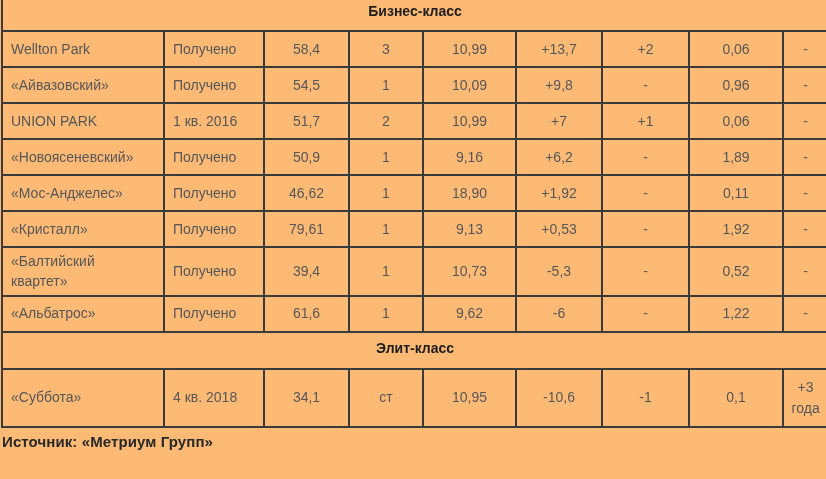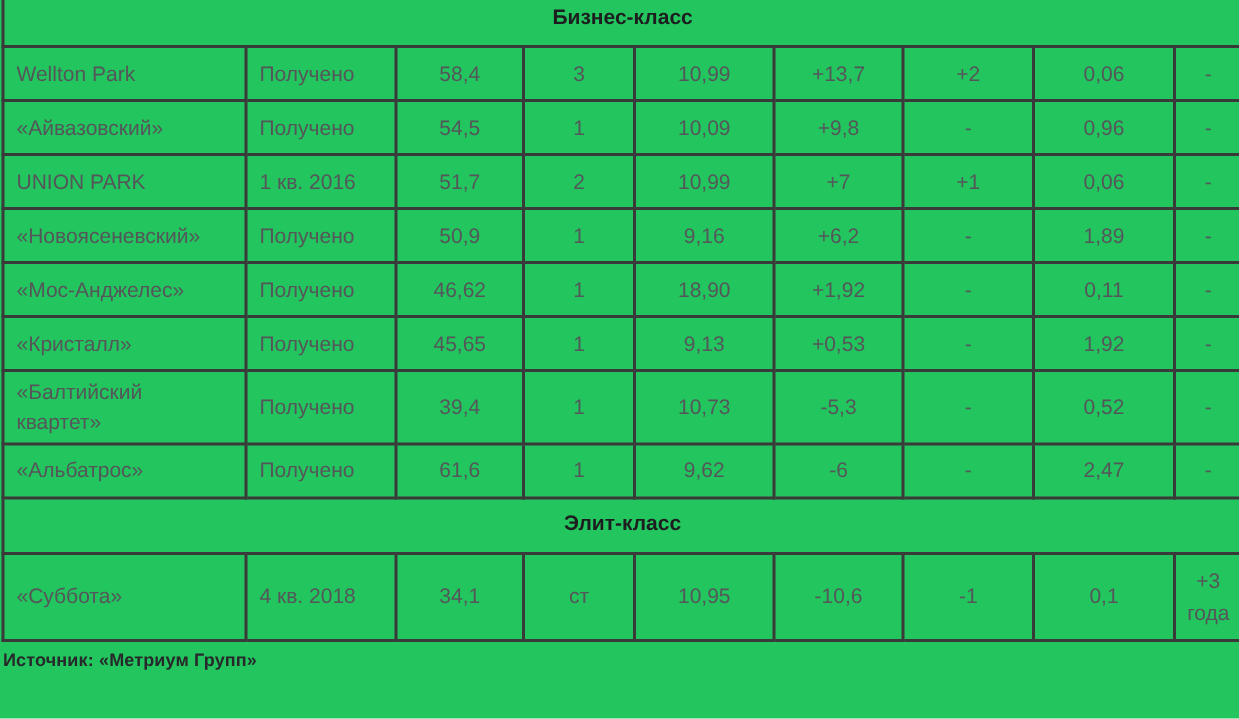--- a/index.html
+++ b/index.html
@@ -6,21 +6,21 @@
     margin: 0;
     padding: 0;
     background: #ffffff;
     font-family: "Liberation Sans", sans-serif;
   }
   .page {
     width: 826px;
     height: 479px;
     box-sizing: border-box;
     overflow: hidden;
-    background: #22c55e;
+    background: #fdba74;
   }
   table.report {
     border-collapse: collapse;
     table-layout: fixed;
     width: 824px;
     margin-left: 1px;
   }
   table.report td {
     border: 2px solid #3a3a3a;
     box-sizing: border-box;
@@ -56,21 +56,21 @@
   }
   tr.band.second td {
     height: 37px;
   }
   tr.elite-row td {
     height: 58px;
   }
   .source-note {
     font-weight: bold;
     color: #27282a;
-    font-size: 12px;
+    font-size: 15px;
     padding: 5px 0 0 2px;
     letter-spacing: 0.1px;
   }
 </style>
 </head>
 <body>
 
 <div class="page">
   <table class="report">
     <colgroup>
@@ -139,21 +139,21 @@
           <td>1</td>
           <td>18,90</td>
           <td>+1,92</td>
           <td>-</td>
           <td>0,11</td>
           <td>-</td>
         </tr>
         <tr>
           <td class="name-cell">«Кристалл»</td>
           <td class="status-cell">Получено</td>
-          <td>45,65</td>
+          <td>79,61</td>
           <td>1</td>
           <td>9,13</td>
           <td>+0,53</td>
           <td>-</td>
           <td>1,92</td>
           <td>-</td>
         </tr>
         <tr>
           <td class="name-cell">«Балтийский квартет»</td>
           <td class="status-cell">Получено</td>
@@ -166,21 +166,21 @@
           <td>-</td>
         </tr>
         <tr>
           <td class="name-cell">«Альбатрос»</td>
           <td class="status-cell">Получено</td>
           <td>61,6</td>
           <td>1</td>
           <td>9,62</td>
           <td>-6</td>
           <td>-</td>
-          <td>2,47</td>
+          <td>1,22</td>
           <td>-</td>
         </tr>
         <tr class="band second">
           <td colspan="9">Элит-класс</td>
         </tr>
         <tr class="elite-row">
           <td class="name-cell">«Суббота»</td>
           <td class="status-cell">4 кв. 2018</td>
           <td>34,1</td>
           <td>ст</td>

